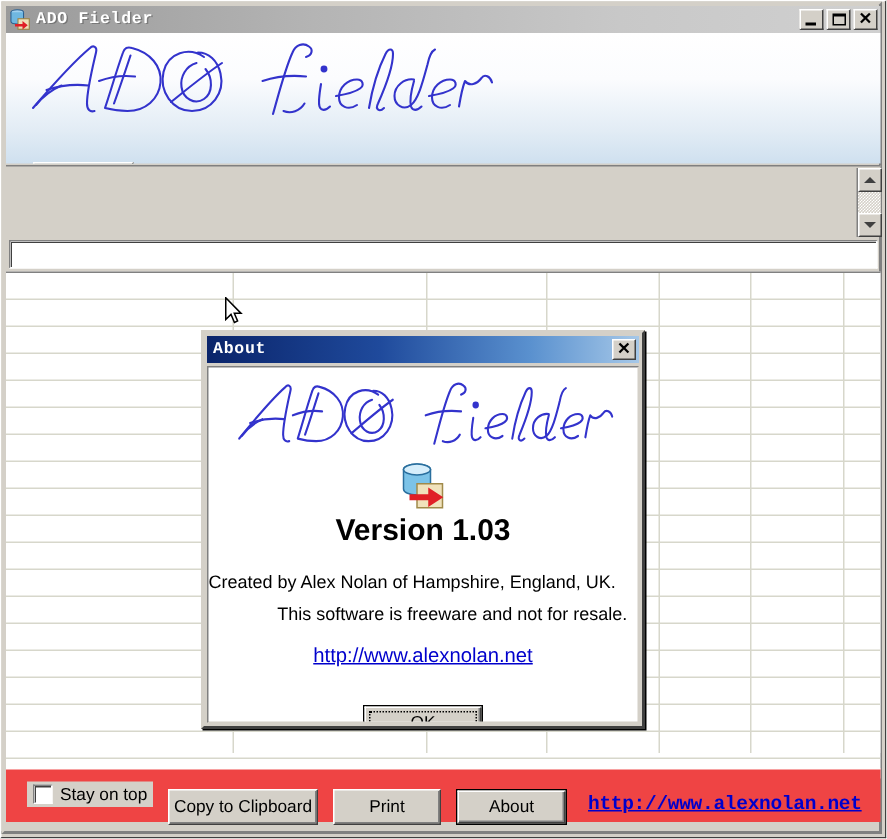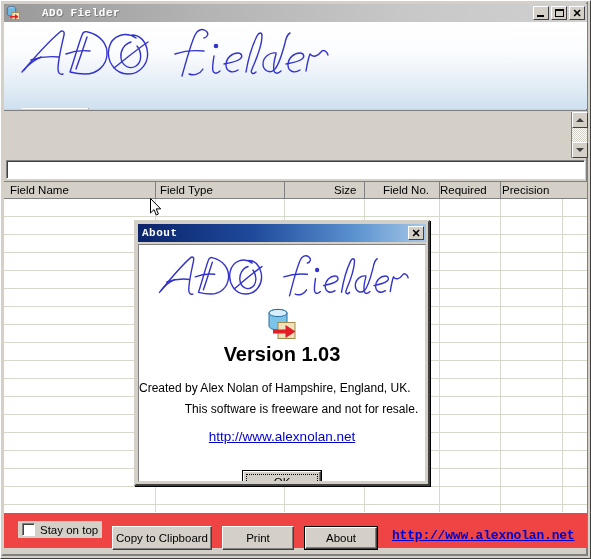--- a/index.html
+++ b/index.html
@@ -49,21 +49,20 @@
   
   .titlebar {
     position: absolute;
     left: 4px; top: 4px;
     width: 583px;
     height: 18px;
     background: linear-gradient(to right, #9a9a9a 0%, #b4b4b4 35%, #c8c8c8 70%, #d0d0d0 100%);
     display: flex;
     align-items: center;
     box-sizing: border-box;
-    gap: 18px;
   }
   .title-icon {
     width: 16px; height: 16px;
     margin-left: 1px;
     margin-right: 3px;
     position: relative;
     flex: none;
   }
   .title-text {
     font-family: "Liberation Mono", monospace;
@@ -544,33 +543,20 @@
       <div class="sb-track"></div>
       <div class="sb-arrow down">
           <i></i>
         </div>
     </div>
   </div>
 
   <input class="conn-input" type="text" value="" style="">
 
   <div class="grid">
-    <div class="grid-header" id="grid-header">
-        <div class="gh-cell" style="left: 6px;">Field Name</div>
-        <div class="gh-cell" style="left: 156px;">Field Type</div>
-        <div class="grid-vline" style="left: 151px; background: rgb(128, 128, 128);"></div>
-        <div class="gh-cell" style="left: 330px;">Size</div>
-        <div class="grid-vline" style="left: 280px; background: rgb(128, 128, 128);"></div>
-        <div class="gh-cell" style="left: 379px;">Field No.</div>
-        <div class="grid-vline" style="left: 360px; background: rgb(128, 128, 128);"></div>
-        <div class="gh-cell" style="left: 436px;">Required</div>
-        <div class="grid-vline" style="left: 435px; background: rgb(128, 128, 128);"></div>
-        <div class="gh-cell" style="left: 498px;">Precision</div>
-        <div class="grid-vline" style="left: 496px; background: rgb(128, 128, 128);"></div>
-      </div>
     <div class="grid-body" id="grid-body">
         <div class="grid-row"></div>
         <div class="grid-row"></div>
         <div class="grid-row"></div>
         <div class="grid-row"></div>
         <div class="grid-row"></div>
         <div class="grid-row"></div>
         <div class="grid-row"></div>
         <div class="grid-row"></div>
         <div class="grid-row"></div>

